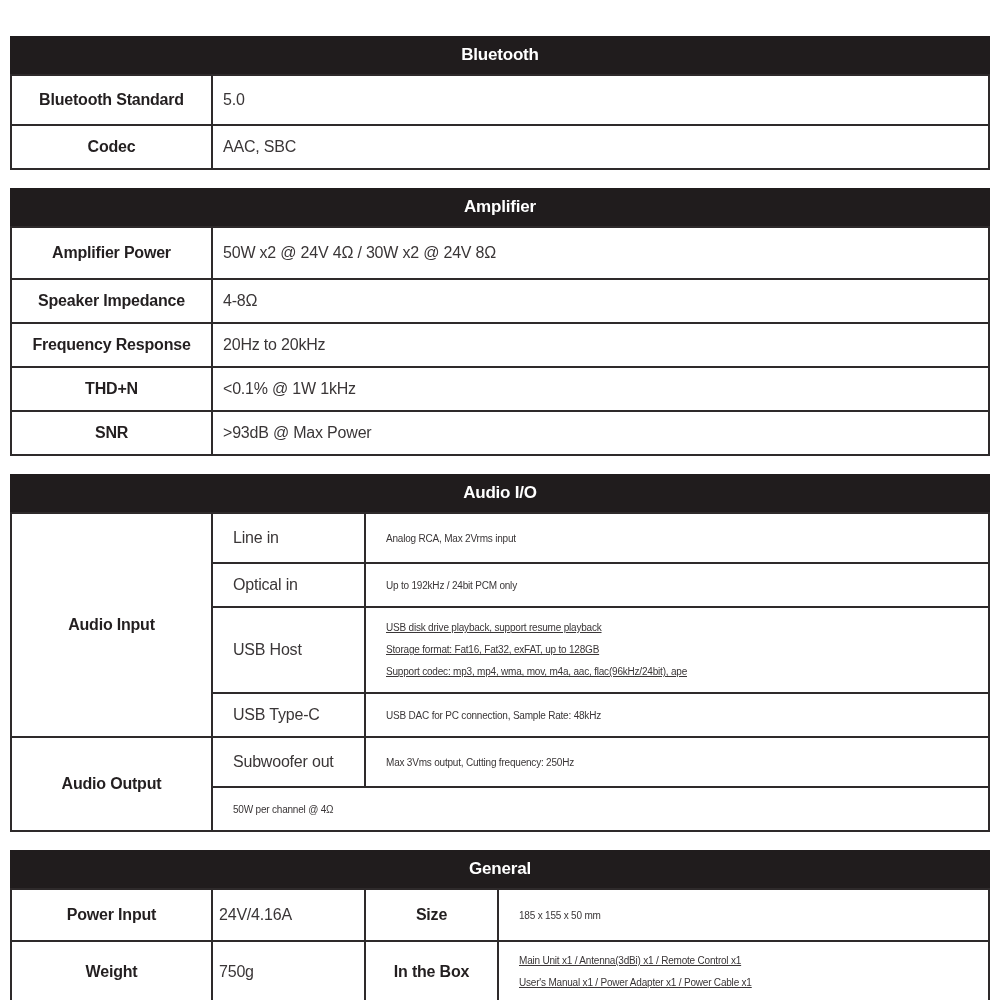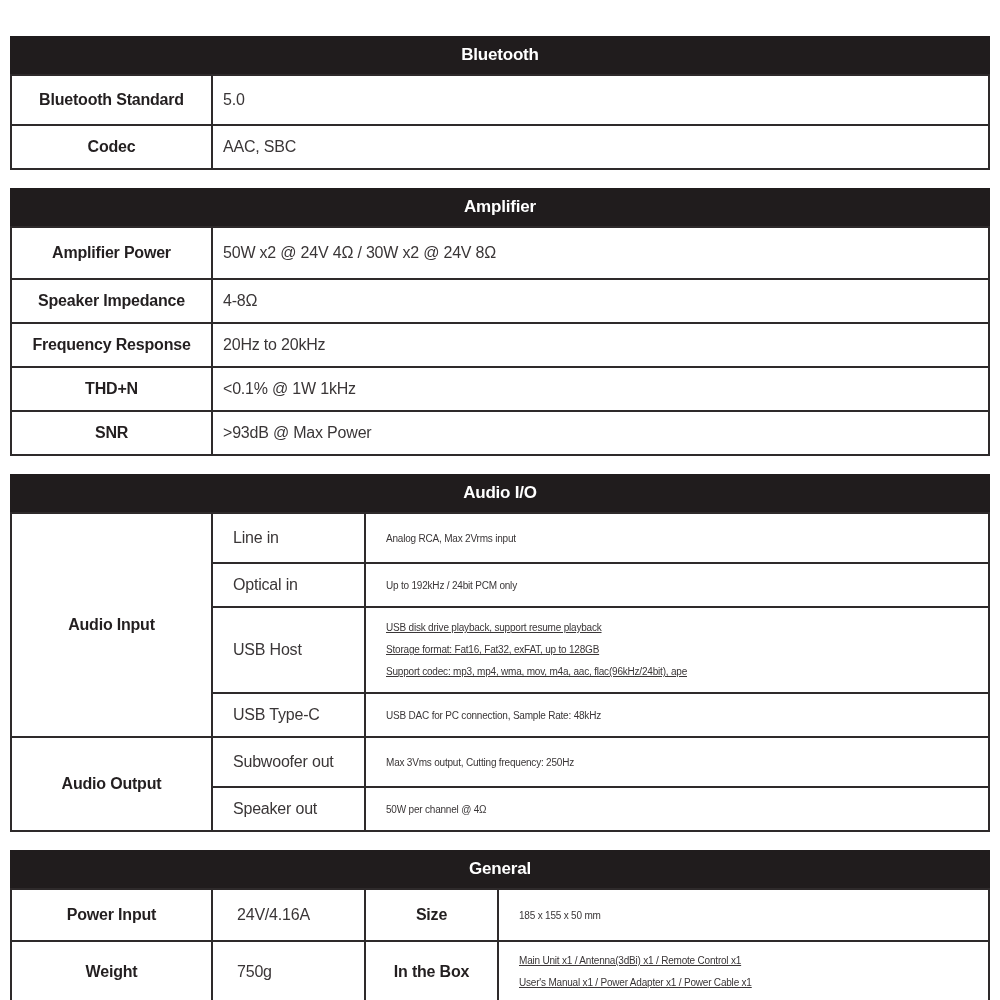--- a/index.html
+++ b/index.html
@@ -66,21 +66,21 @@
   .subv{
     flex:1;display:flex;align-items:center;
     padding:6px 14px 6px 20px;
     font-size:10px;color:var(--value-text);
   }
   
   .val2{
     flex:0 0 153px;
     border-right:2px solid var(--border);
     display:flex;align-items:center;
-    padding:6px 6px 6px 24px;
+    padding:6px 6px 6px 6px;
     font-size:16px;color:var(--value-text);
   }
   .lab2{
     flex:0 0 133px;
     border-right:2px solid var(--border);
     display:flex;align-items:center;justify-content:center;
     text-align:center;
     font-weight:700;font-size:16px;color:var(--label-text);
     padding:4px 10px;
   }
@@ -164,21 +164,20 @@
       </div>
     </div>
     <div class="grp">
       <div class="lab">Audio Output</div>
       <div class="grp-rows">
         <div class="subrow h48">
           <div class="subl">Subwoofer out</div>
           <div class="subv">Max 3Vms output, Cutting frequency: 250Hz</div>
         </div>
         <div class="subrow h44">
-          <div class="subl">Speaker out</div>
           <div class="subv">50W per channel @ 4Ω</div>
         </div>
       </div>
     </div>
   </div>
 
   <div class="bar">
     <span>General</span>
   </div>
   <div class="rows">

